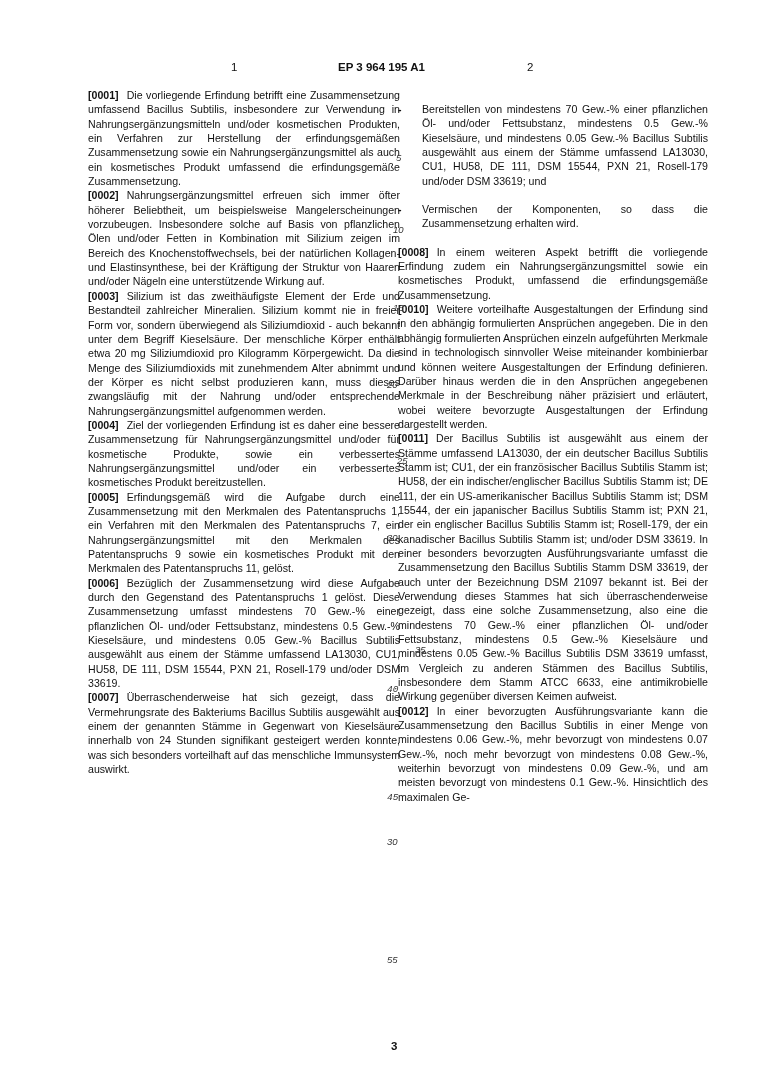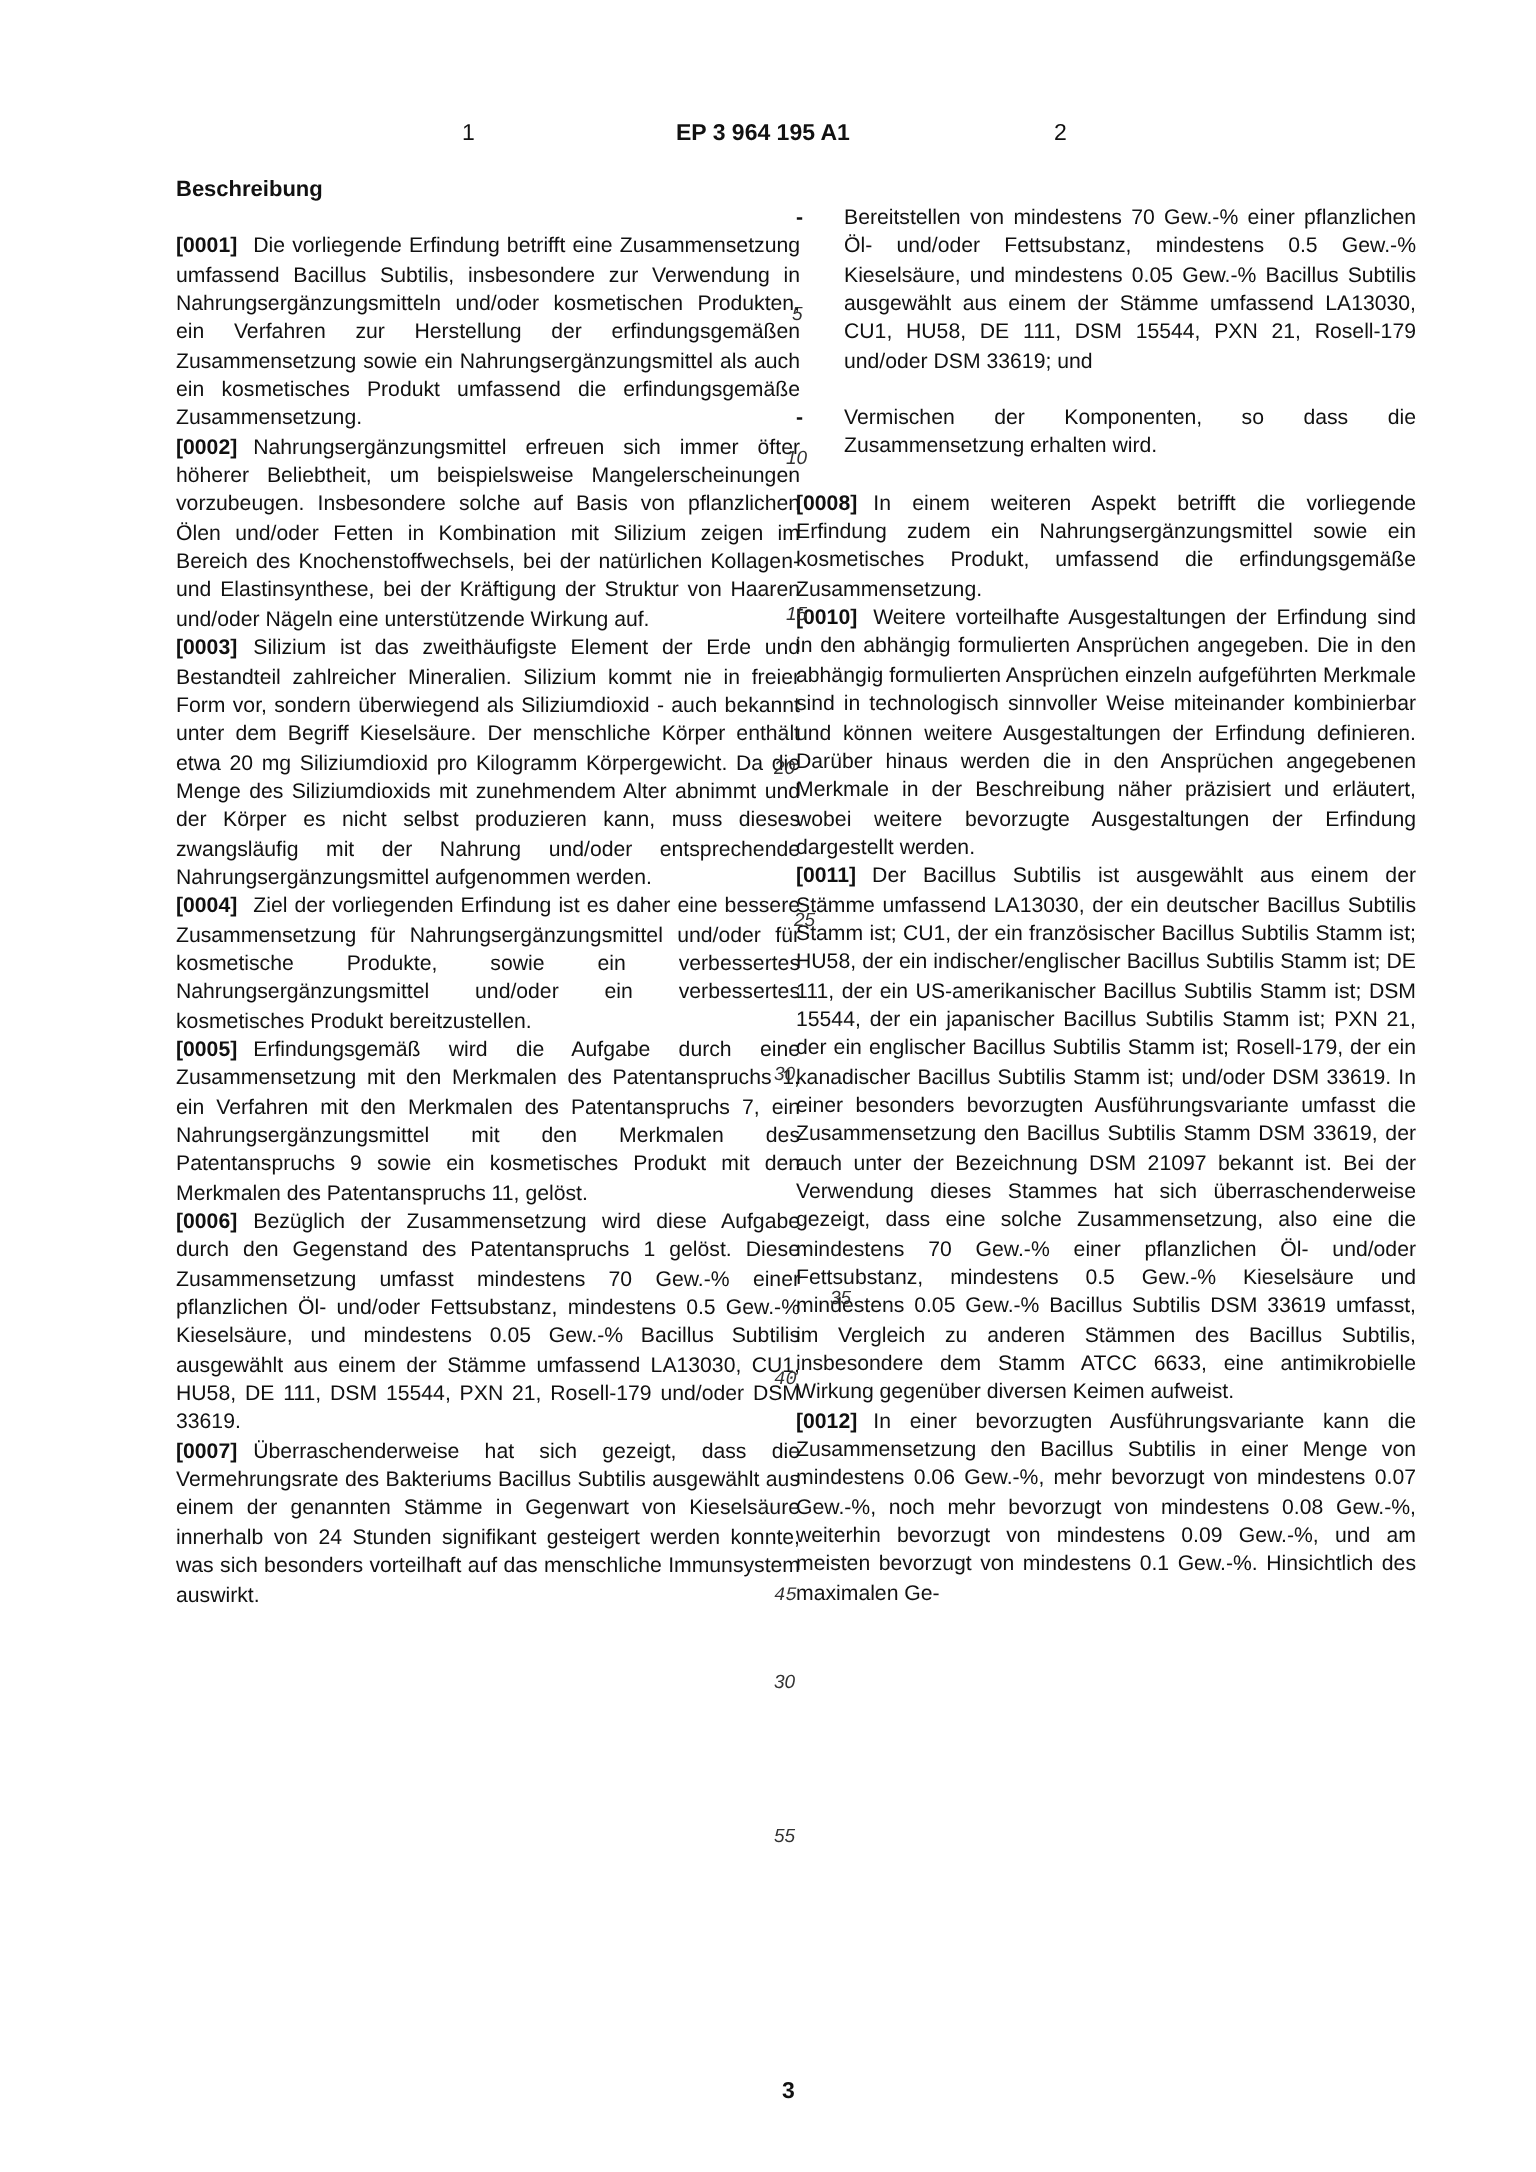--- a/index.html
+++ b/index.html
@@ -26,21 +26,20 @@
 </head>
 <body>
 
 <div>
   <span class="hdr hdr-left">1</span>
   <span class="hdr hdr-center">EP 3 964 195 A1</span>
   <span class="hdr hdr-right">2</span>
 </div>
 
 <div class="col col-left">
-  <p class="section-title">Beschreibung</p>
   <p><span class="para-num">[0001]</span><span>Die vorliegende Erfindung betrifft eine Zusammensetzung umfassend Bacillus Subtilis, insbesondere zur Verwendung in Nahrungsergänzungsmitteln und/oder kosmetischen Produkten, ein Verfahren zur Herstellung der erfindungsgemäßen Zusammensetzung sowie ein Nahrungsergänzungsmittel als auch ein kosmetisches Produkt umfassend die erfindungsgemäße Zusammensetzung.</span></p>
   <p><span class="para-num">[0002]</span><span>Nahrungsergänzungsmittel erfreuen sich immer öfter höherer Beliebtheit, um beispielsweise Mangelerscheinungen vorzubeugen. Insbesondere solche auf Basis von pflanzlichen Ölen und/oder Fetten in Kombination mit Silizium zeigen im Bereich des Knochenstoffwechsels, bei der natürlichen Kollagen- und Elastinsynthese, bei der Kräftigung der Struktur von Haaren und/oder Nägeln eine unterstützende Wirkung auf.</span></p>
   <p><span class="para-num">[0003]</span><span>Silizium ist das zweithäufigste Element der Erde und Bestandteil zahlreicher Mineralien. Silizium kommt nie in freier Form vor, sondern überwiegend als Siliziumdioxid - auch bekannt unter dem Begriff Kieselsäure. Der menschliche Körper enthält etwa 20 mg Siliziumdioxid pro Kilogramm Körpergewicht. Da die Menge des Siliziumdioxids mit zunehmendem Alter abnimmt und der Körper es nicht selbst produzieren kann, muss dieses zwangsläufig mit der Nahrung und/oder entsprechende Nahrungsergänzungsmittel aufgenommen werden.</span></p>
   <p><span class="para-num">[0004]</span><span>Ziel der vorliegenden Erfindung ist es daher eine bessere Zusammensetzung für Nahrungsergänzungsmittel und/oder für kosmetische Produkte, sowie ein verbessertes Nahrungsergänzungsmittel und/oder ein verbessertes kosmetisches Produkt bereitzustellen.</span></p>
   <p><span class="para-num">[0005]</span><span>Erfindungsgemäß wird die Aufgabe durch eine Zusammensetzung mit den Merkmalen des Patentanspruchs 1, ein Verfahren mit den Merkmalen des Patentanspruchs 7, ein Nahrungsergänzungsmittel mit den Merkmalen des Patentanspruchs 9 sowie ein kosmetisches Produkt mit den Merkmalen des Patentanspruchs 11, gelöst.</span></p>
   <p><span class="para-num">[0006]</span><span>Bezüglich der Zusammensetzung wird diese Aufgabe durch den Gegenstand des Patentanspruchs 1 gelöst. Diese Zusammensetzung umfasst mindestens 70 Gew.-% einer pflanzlichen Öl- und/oder Fettsubstanz, mindestens 0.5 Gew.-% Kieselsäure, und mindestens 0.05 Gew.-% Bacillus Subtilis ausgewählt aus einem der Stämme umfassend LA13030, CU1, HU58, DE 111, DSM 15544, PXN 21, Rosell-179 und/oder DSM 33619.</span></p>
   <p><span class="para-num">[0007]</span><span>Überraschenderweise hat sich gezeigt, dass die Vermehrungsrate des Bakteriums Bacillus Subtilis ausgewählt aus einem der genannten Stämme in Gegenwart von Kieselsäure innerhalb von 24 Stunden signifikant gesteigert werden konnte, was sich besonders vorteilhaft auf das menschliche Immunsystem auswirkt.</span></p>
 </div>
 
 <div class="col col-right">
@@ -65,16 +64,16 @@
   <span class="lnum" style="left:396px; top:152px;">5</span>
   <span class="lnum" style="left:393px; top:224px;">10</span>
   <span class="lnum" style="left:393px; top:302px;">15</span>
   <span class="lnum" style="left:387px; top:379px;">20</span>
   <span class="lnum" style="left:397px; top:455px;">25</span>
   <span class="lnum" style="left:387px; top:532px;">30</span>
   <span class="lnum" style="left:387px; top:644px;margin-left:28px;">35</span>
   <span class="lnum" style="left:387px; top:684px;font-family:Liberation Mono, monospace;">40</span>
   <span class="lnum" style="left:387px; top:792px;font-family:Liberation Mono, monospace;">45</span>
   <span class="lnum" style="left:387px; top:836px;">30</span>
-  <span class="lnum" style="left:387px; top:913px;">55</span>
+  <span class="lnum" style="left:387px; top:954px;">55</span>
 </div>
 
 <span class="page-num">3</span>
 
 </body></html>

